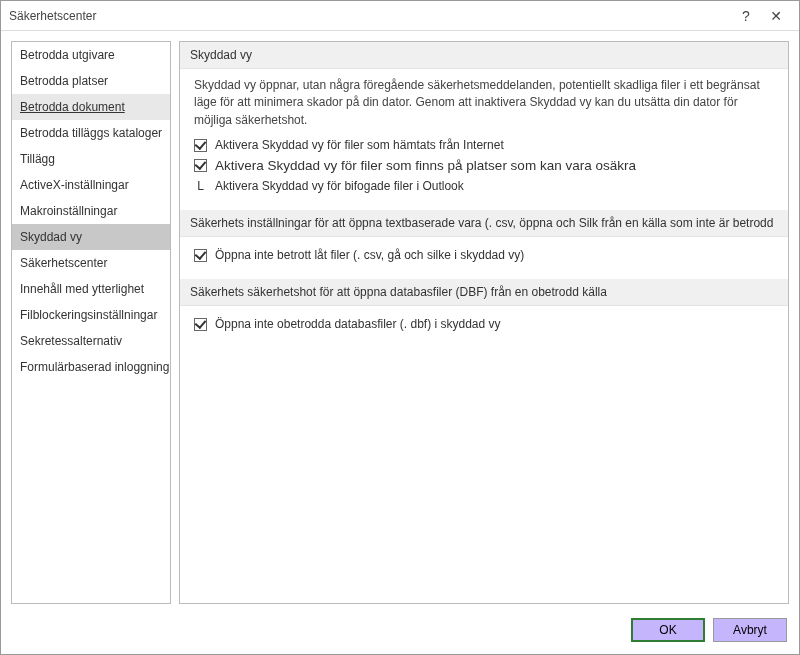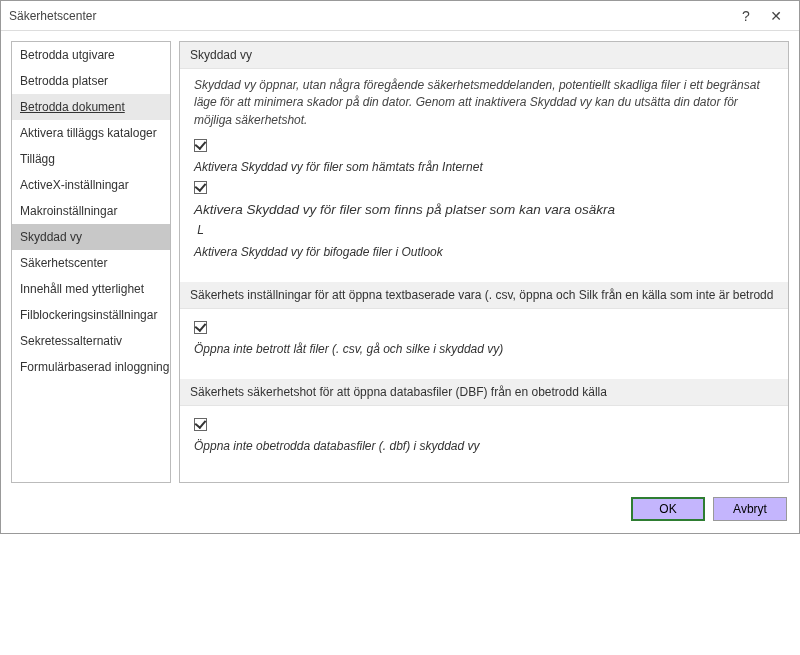--- a/index.html
+++ b/index.html
@@ -5,21 +5,21 @@
   * { box-sizing: border-box; }
   body {
     margin: 0;
     font-family: "Segoe UI", Tahoma, sans-serif;
     font-size: 12px;
     background: #fff;
     color: #333;
   }
   .dialog {
     width: 800px;
-    height: 534px;
+    height: 655px;
     border: 1px solid #999;
     display: flex;
     flex-direction: column;
     background: #fff;
   }
   .titlebar {
     height: 30px;
     display: flex;
     align-items: center;
     padding: 0 8px;
@@ -77,37 +77,35 @@
     overflow: auto;
   }
   .section-hdr {
     background: #f0f0f0;
     padding: 6px 10px;
     font-size: 12px;
     color: #333;
     border-bottom: 1px solid #e4e4e4;
   }
   .section-body {
-    padding: 8px 14px 20px 14px;
-    font-style: italic;
+    padding: 8px 14px 14px 14px;
   }
   .desc {
     font-size: 12px;
     color: #444;
     line-height: 1.45;
     margin-bottom: 6px;
   }
   .chk-row {
     display: flex;
     align-items: flex-start;
     gap: 8px;
     padding: 3px 0;
     font-size: 12px;
     color: #333;
-    flex-direction: column;
   }
   .chk-row.big { font-size: 13.5px; }
   .chk-box {
     width: 13px;
     height: 13px;
     border: 1px solid #666;
     background: #fff;
     position: relative;
     flex-shrink: 0;
     margin-top: 1px;
@@ -161,21 +159,21 @@
     <div class="btn">?</div>
     <div class="btn">✕</div>
   </div>
 
   <div class="body">
 
     <div class="sidebar">
       <div class="sidebar-item"><span>Betrodda utgivare</span></div>
       <div class="sidebar-item"><span>Betrodda platser</span></div>
       <div class="sidebar-item highlight"><span>Betrodda dokument</span></div>
-      <div class="sidebar-item"><span>Aktivera tilläggs kataloger</span></div>
+      <div class="sidebar-item"><span>Betrodda tilläggs kataloger</span></div>
       <div class="sidebar-item"><span>Tillägg</span></div>
       <div class="sidebar-item"><span>ActiveX-inställningar</span></div>
       <div class="sidebar-item"><span>Makroinställningar</span></div>
       <div class="sidebar-item selected"><span>Skyddad vy</span></div>
       <div class="sidebar-item"><span>Säkerhetscenter</span></div>
       <div class="sidebar-item"><span>Innehåll med ytterlighet</span></div>
       <div class="sidebar-item"><span>Filblockeringsinställningar</span></div>
       <div class="sidebar-item"><span>Sekretessalternativ</span></div>
       <div class="sidebar-item"><span>Formulärbaserad inloggning</span></div>
     </div>

